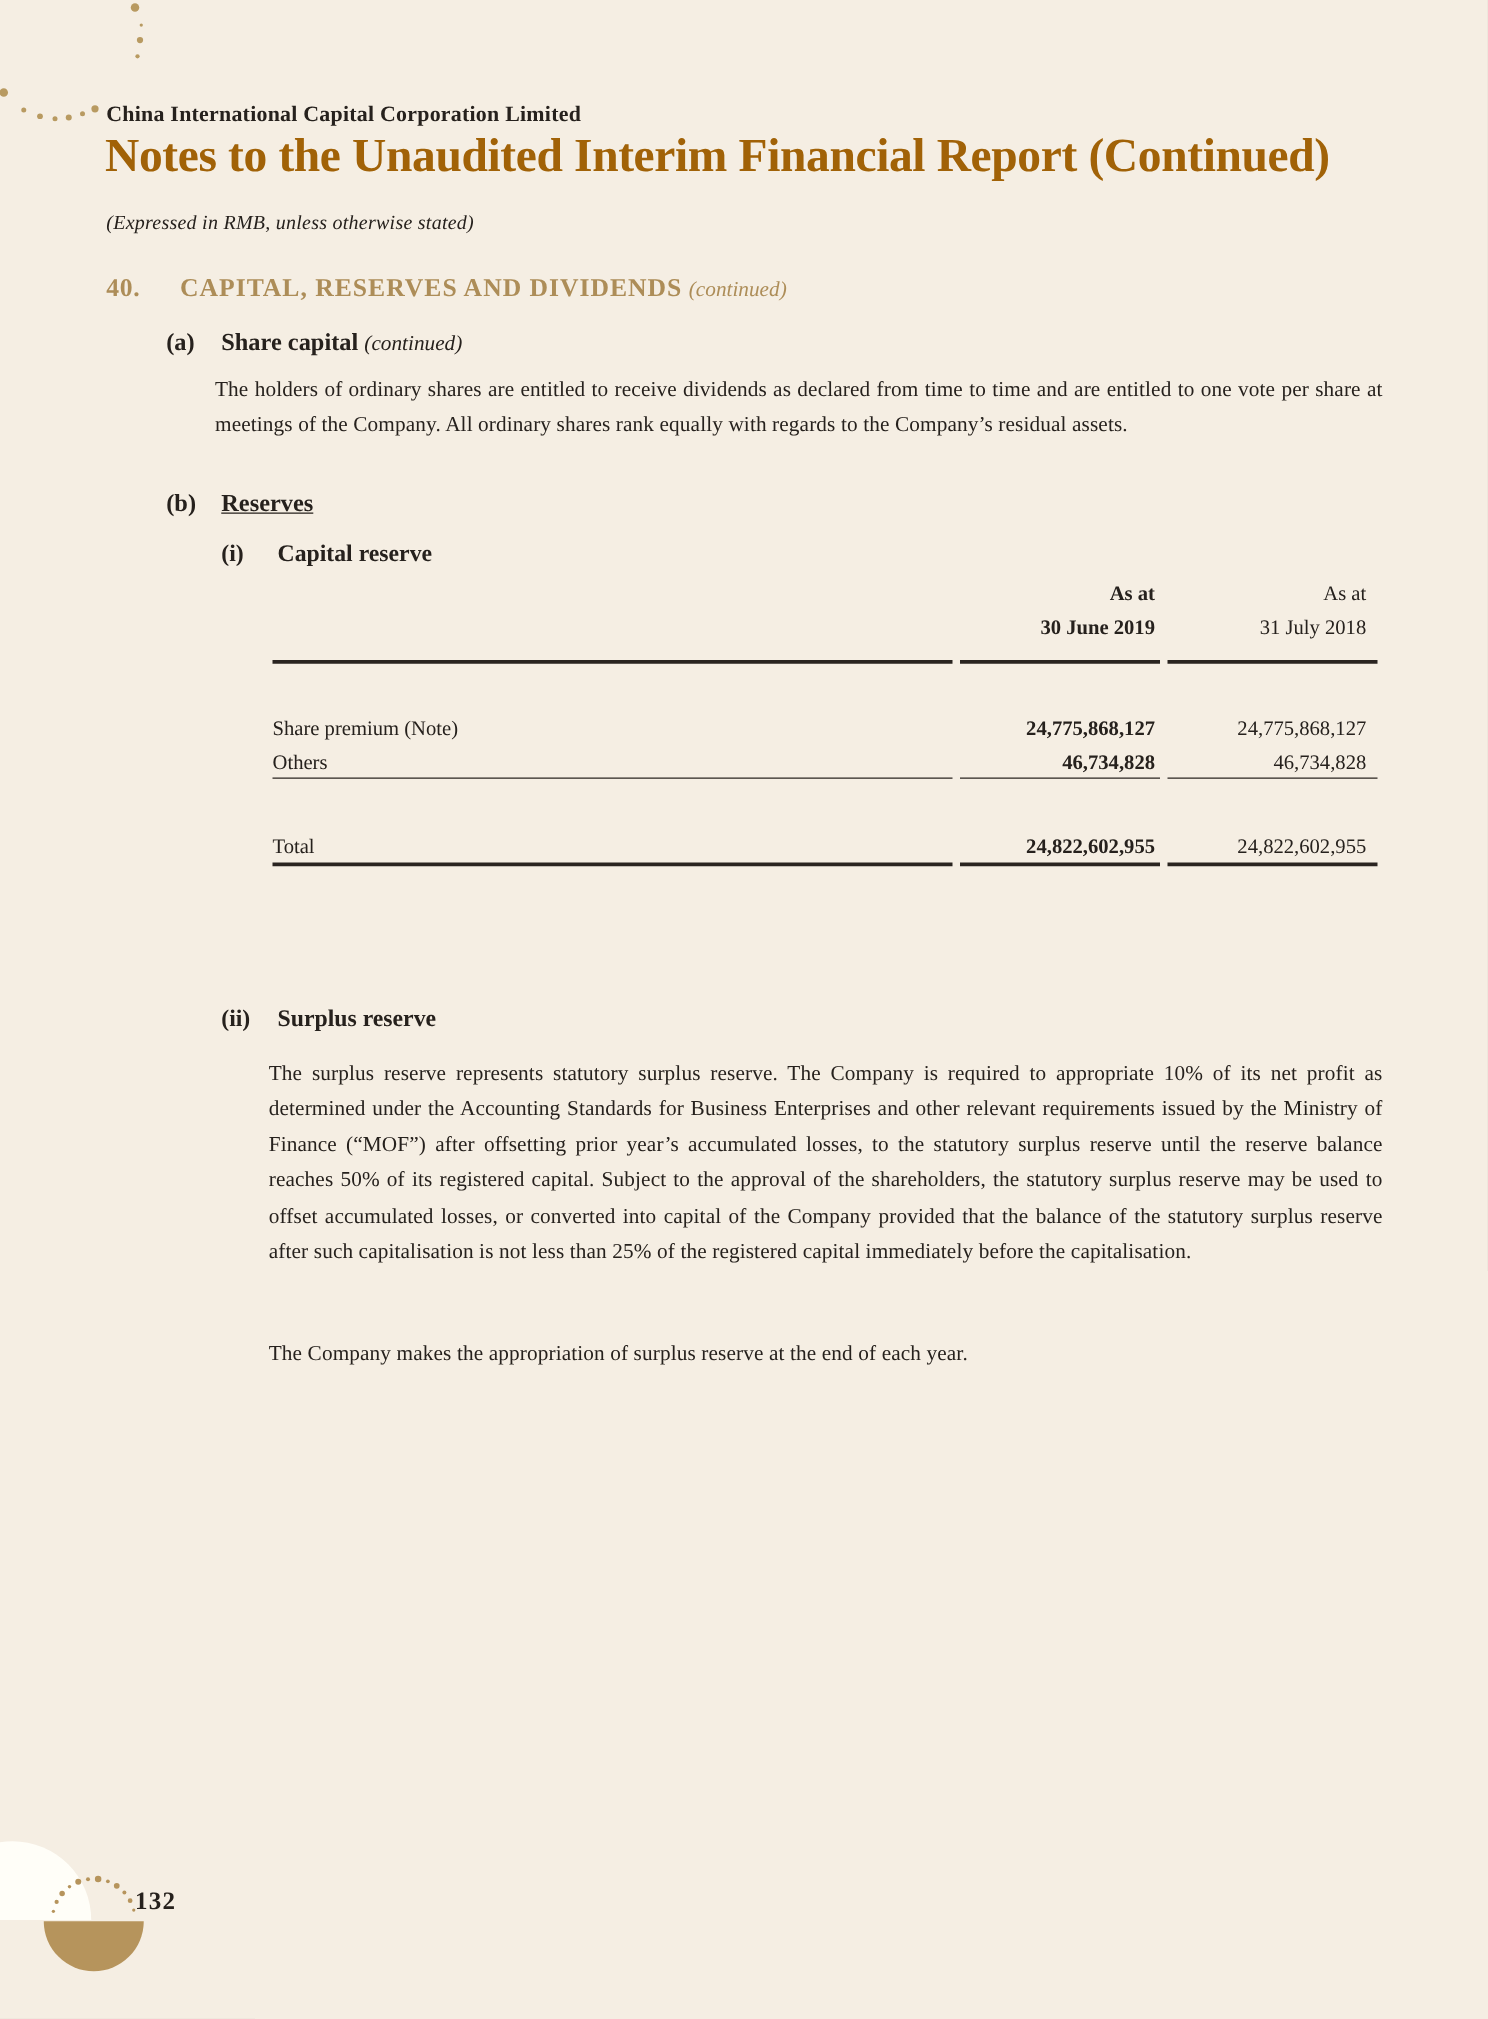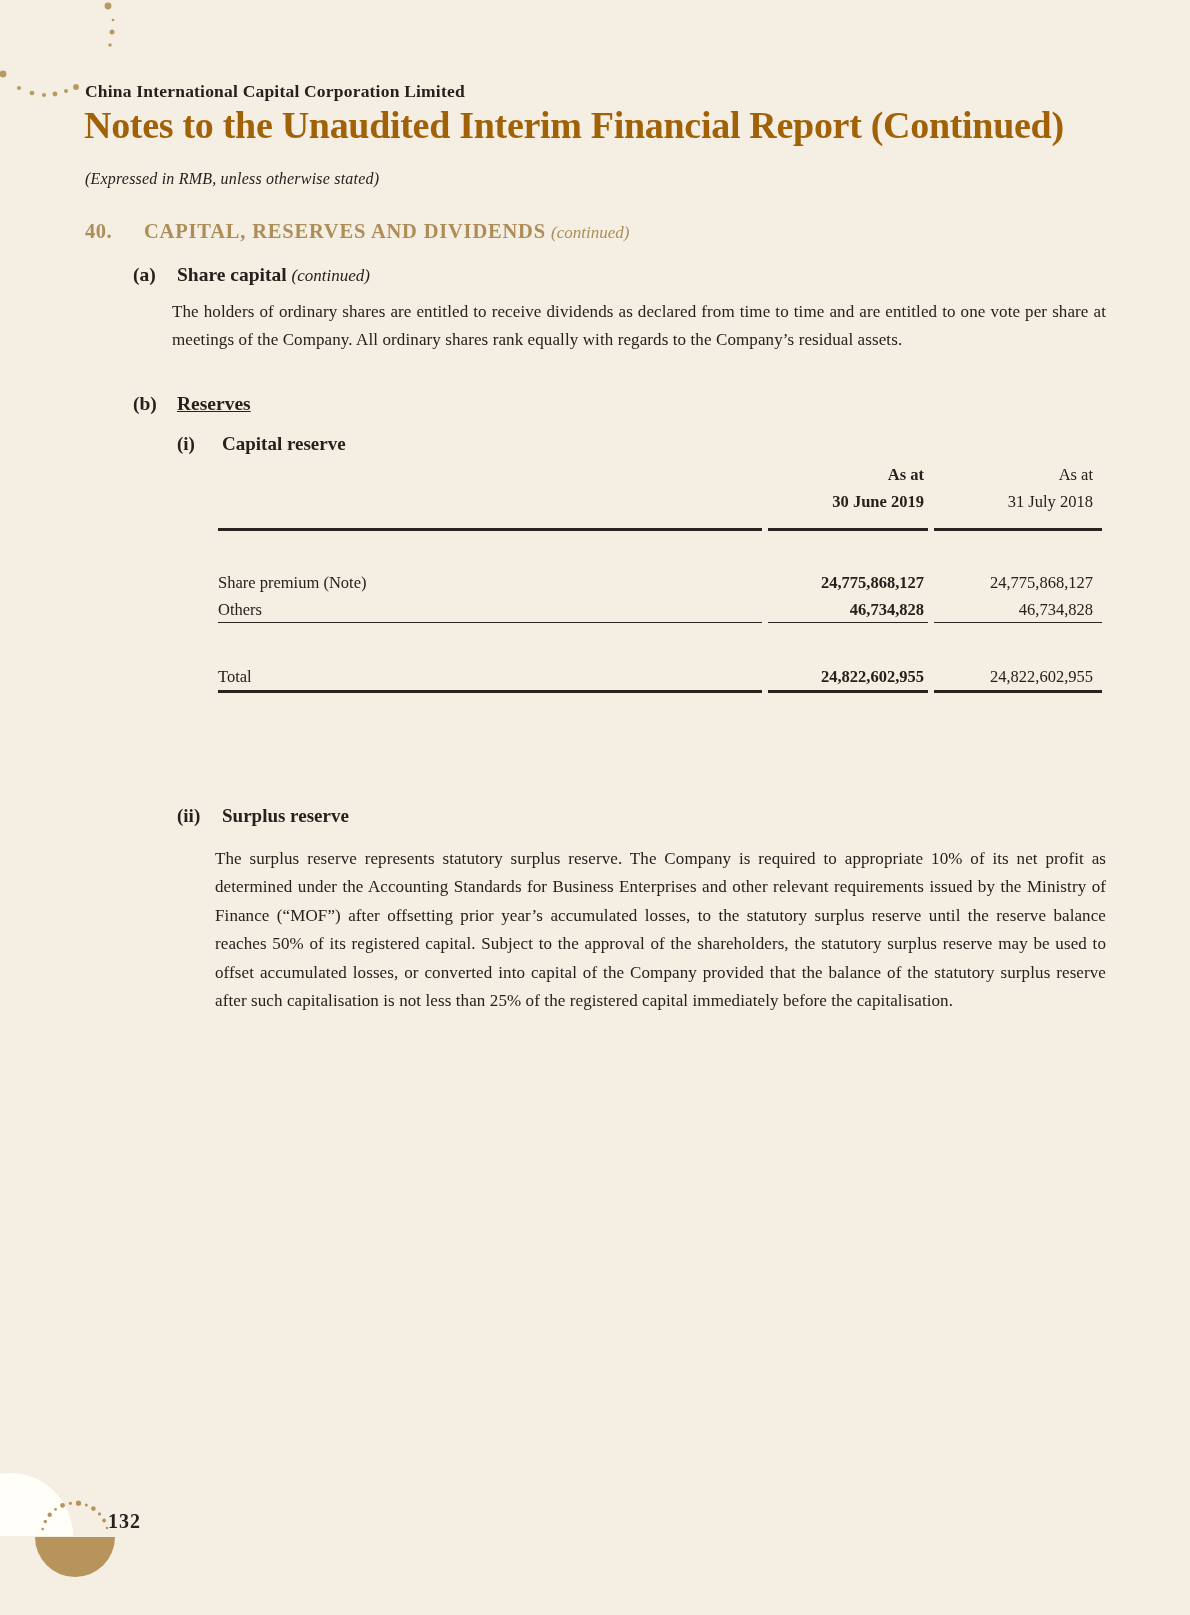--- a/index.html
+++ b/index.html
@@ -212,20 +212,21 @@
         </tr>
       </tbody>
     </table>
   </div>
 
 
   <div class="abs h3 pos-ii">
     <span class="mk">(ii)</span><span>Surplus reserve</span>
   </div>
   <div class="abs body-text para-surplus">The surplus reserve represents statutory surplus reserve. The Company is required to appropriate 10% of its net profit as determined under the Accounting Standards for Business Enterprises and other relevant requirements issued by the Ministry of Finance (“MOF”) after offsetting prior year’s accumulated losses, to the statutory surplus reserve until the reserve balance reaches 50% of its registered capital. Subject to the approval of the shareholders, the statutory surplus reserve may be used to offset accumulated losses, or converted into capital of the Company provided that the balance of the statutory surplus reserve after such capitalisation is not less than 25% of the registered capital immediately before the capitalisation.</div>
+  <div class="abs body-text para-surplus2">The Company makes the appropriation of surplus reserve at the end of each year.</div>
 
   <svg class="abs deco" style="left:0;top:1460px" width="220" height="155" viewBox="0 0 220 155">
     <path d="M -53 76 A 63 63 0 0 1 73 76 Z" fill="#fffef8"></path>
     <path d="M 35 77 A 40 40 0 0 0 115 77 Z" fill="#b6945c"></path>
     <g fill="#b6945c">
       <circle cx="42.7" cy="69.1" r="1.3"></circle>
       <circle cx="45.3" cy="61.5" r="1.7"></circle>
       <circle cx="49.7" cy="54.8" r="2.2"></circle>
       <circle cx="55.6" cy="49.3" r="1.4"></circle>
       <circle cx="62.6" cy="45.4" r="2.4"></circle>

